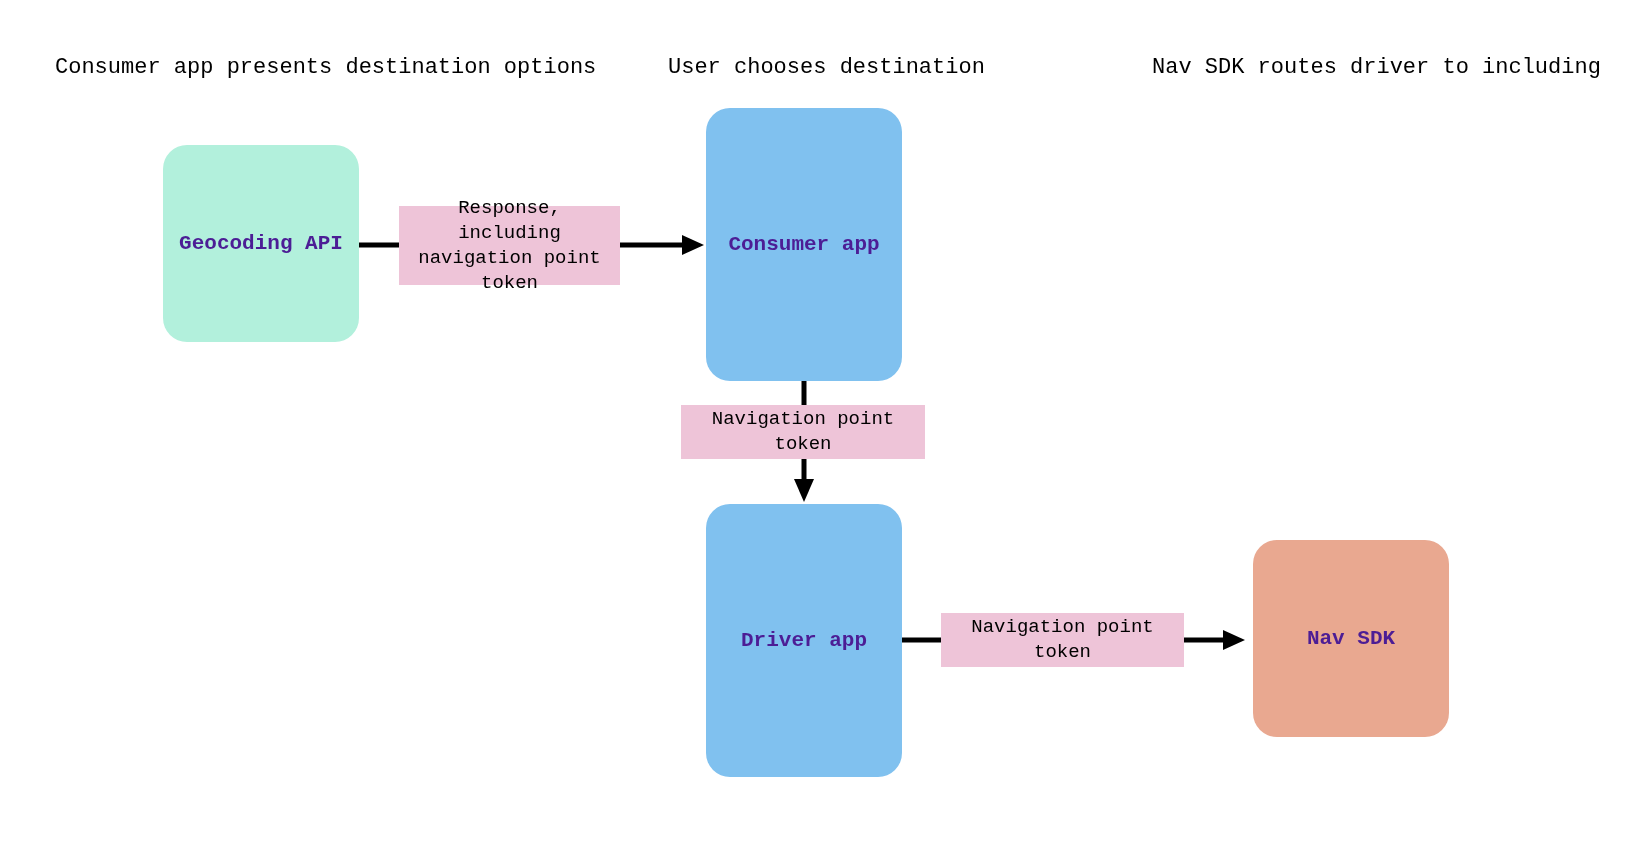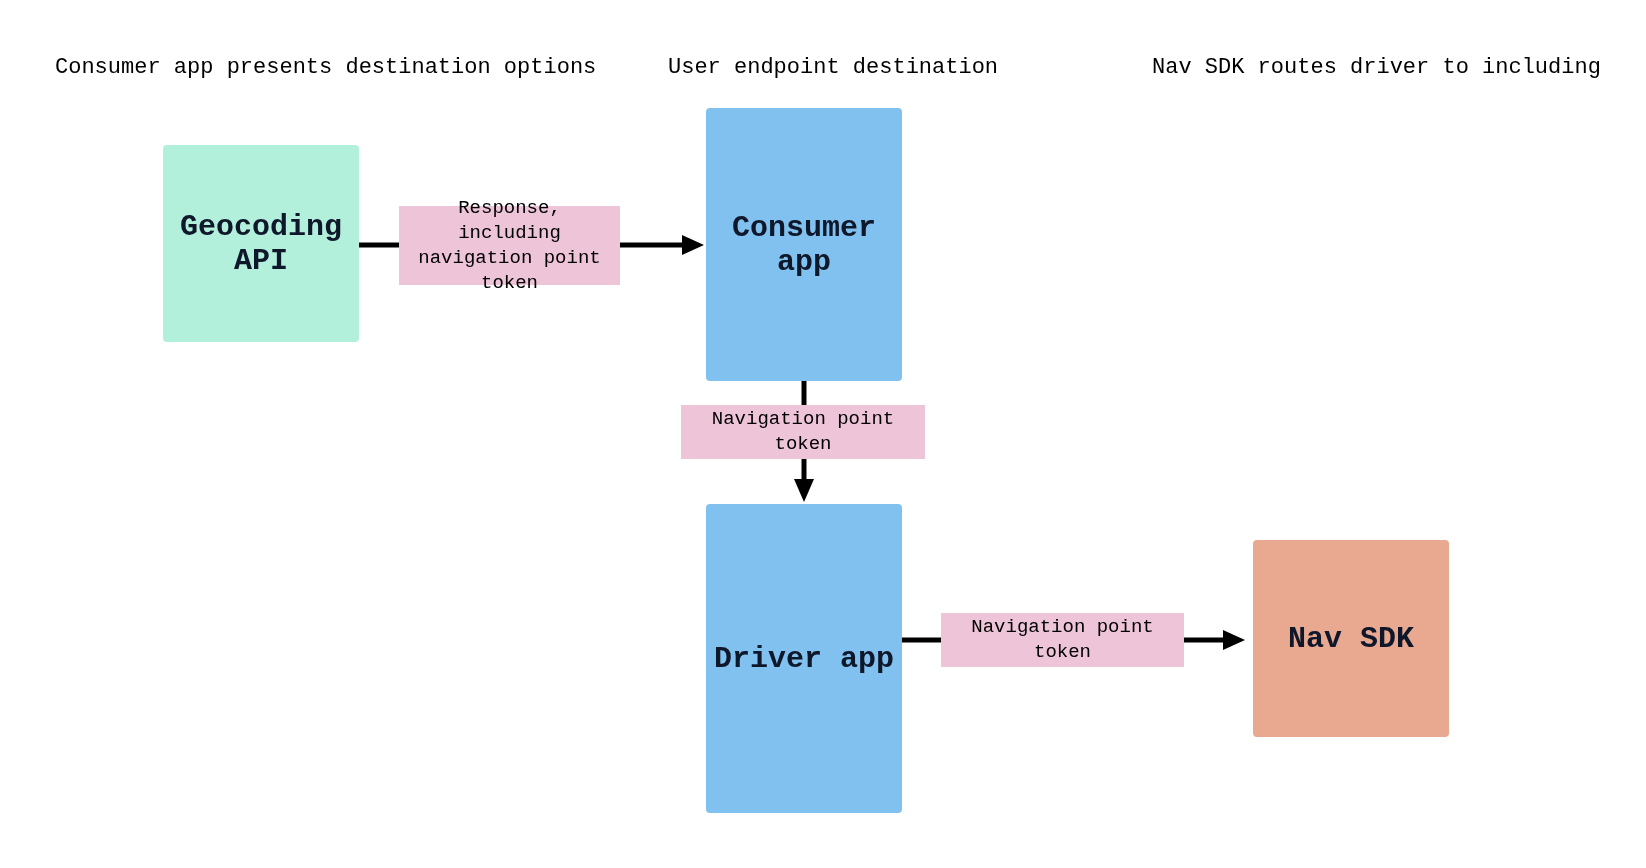--- a/index.html
+++ b/index.html
@@ -31,33 +31,33 @@
     font-weight: 400;
   }
   #hdr-0 { left: 55px;   top: 55px; }
   #hdr-1 { left: 668px;  top: 55px; }
   #hdr-2 { left: 1152px; top: 55px; }
 
   
   .node {
     position: absolute;
     box-sizing: border-box;
-    border-radius: 4px;
+    border-radius: 24px;
     display: flex;
     align-items: center;
     justify-content: center;
     text-align: center;
-    font-size: 30px;
+    font-size: 21px;
     font-weight: 700;
-    color: #0f172a;
+    color: #4c1d95;
     z-index: 3;
   }
   #node-geocoding { left: 163px;  top: 145px; width: 196px; height: 197px; }
   #node-consumer  { left: 706px;  top: 108px; width: 196px; height: 273px; }
-  #node-driver    { left: 706px;  top: 504px; width: 196px; height: 309px; }
+  #node-driver    { left: 706px;  top: 504px; width: 196px; height: 273px; }
   #node-navsdk    { left: 1253px; top: 540px; width: 196px; height: 197px; }
 
   
   .edge {
     position: absolute;
     z-index: 2;
   }
   .edge svg { display: block; overflow: visible; }
 
   
@@ -77,21 +77,21 @@
   #label-geo-consumer  { left: 399px; top: 206px; width: 221px; height: 79px; padding: 0 4px; }
   #label-consumer-driver { left: 681px; top: 405px; width: 244px; height: 54px; }
   #label-driver-navsdk  { left: 941px; top: 613px; width: 243px; height: 54px; }
 </style>
 </head>
 <body>
 
 <div id="canvas">
 
   <div id="hdr-0" class="col-header">Consumer app presents destination options</div>
-  <div id="hdr-1" class="col-header">User endpoint destination</div>
+  <div id="hdr-1" class="col-header">User chooses destination</div>
   <div id="hdr-2" class="col-header">Nav SDK routes driver to including</div>
 
   <div class="edge" id="edge-geo-consumer" style="left:356px; top:231px; width:356px; height:28px;">
     <svg width="356" height="28" viewBox="0 0 356 28" aria-hidden="true">
       <line x1="0" y1="14" x2="334" y2="14" stroke="#000000" stroke-width="5"></line>
       <polygon points="348,14 326,4 326,24" fill="#000000"></polygon>
     </svg>
   </div>
 
   <div class="edge" id="edge-consumer-driver" style="left:790px; top:378px; width:28px; height:128px;">

